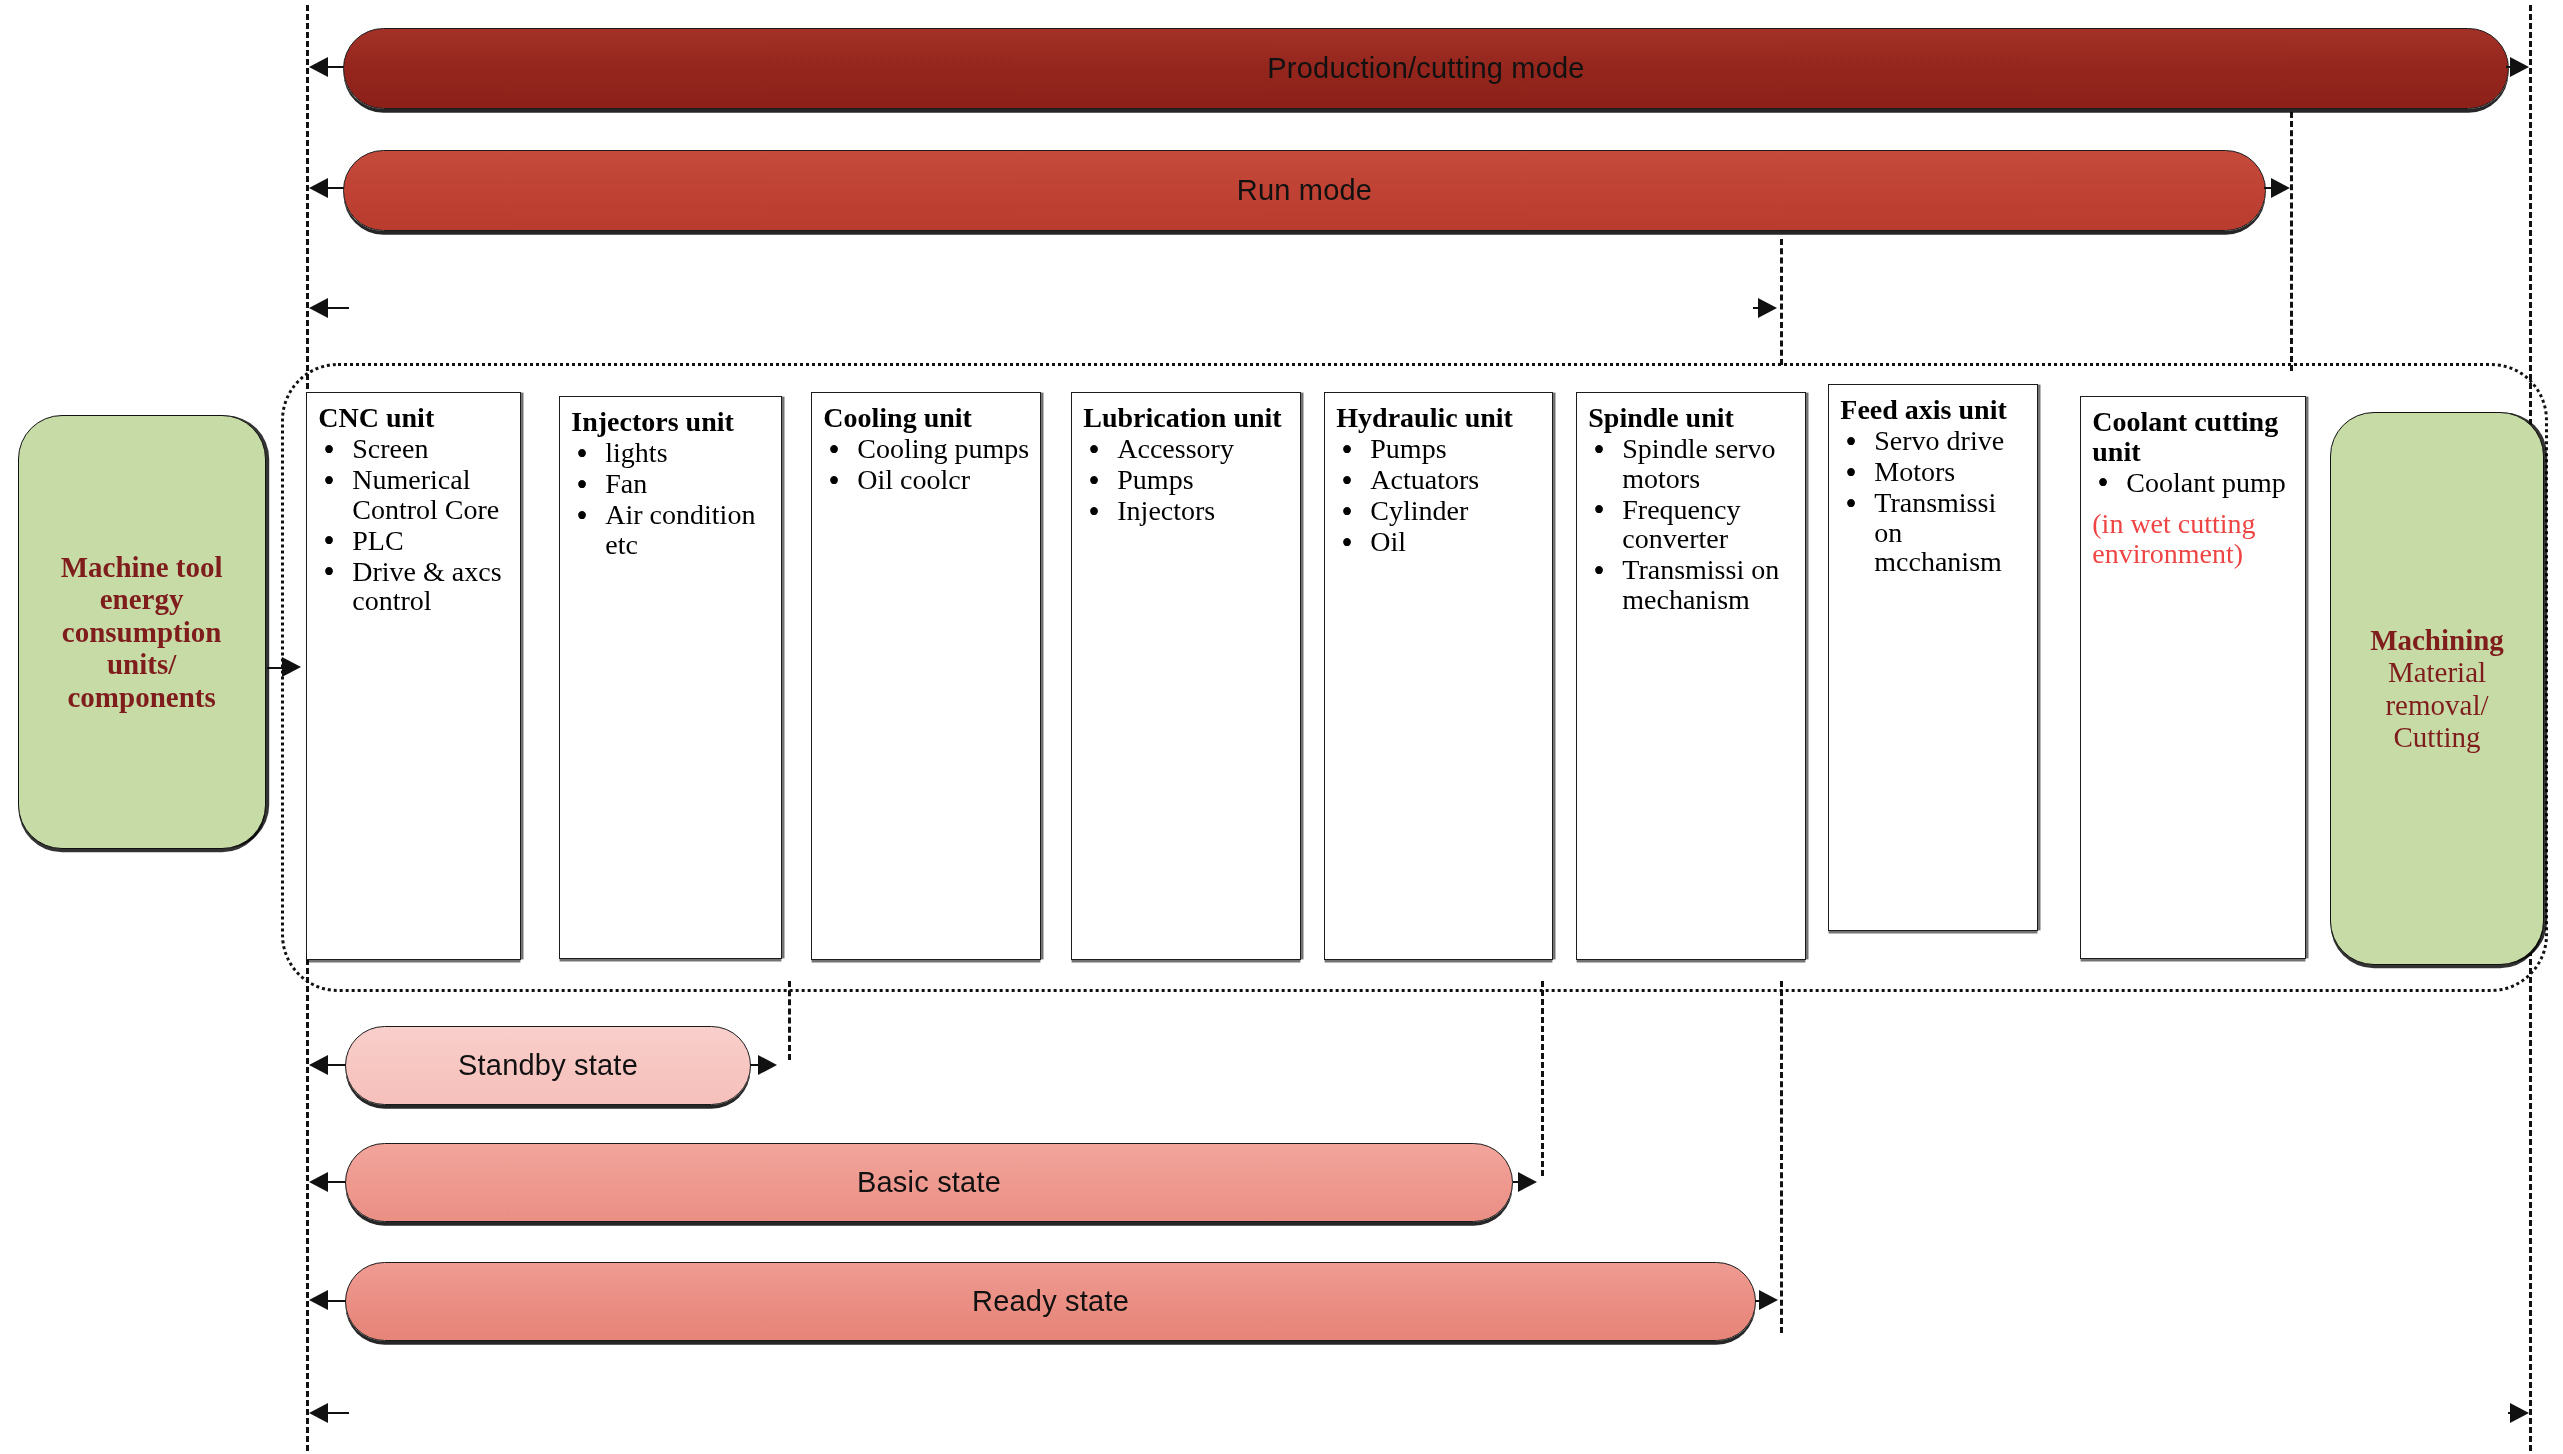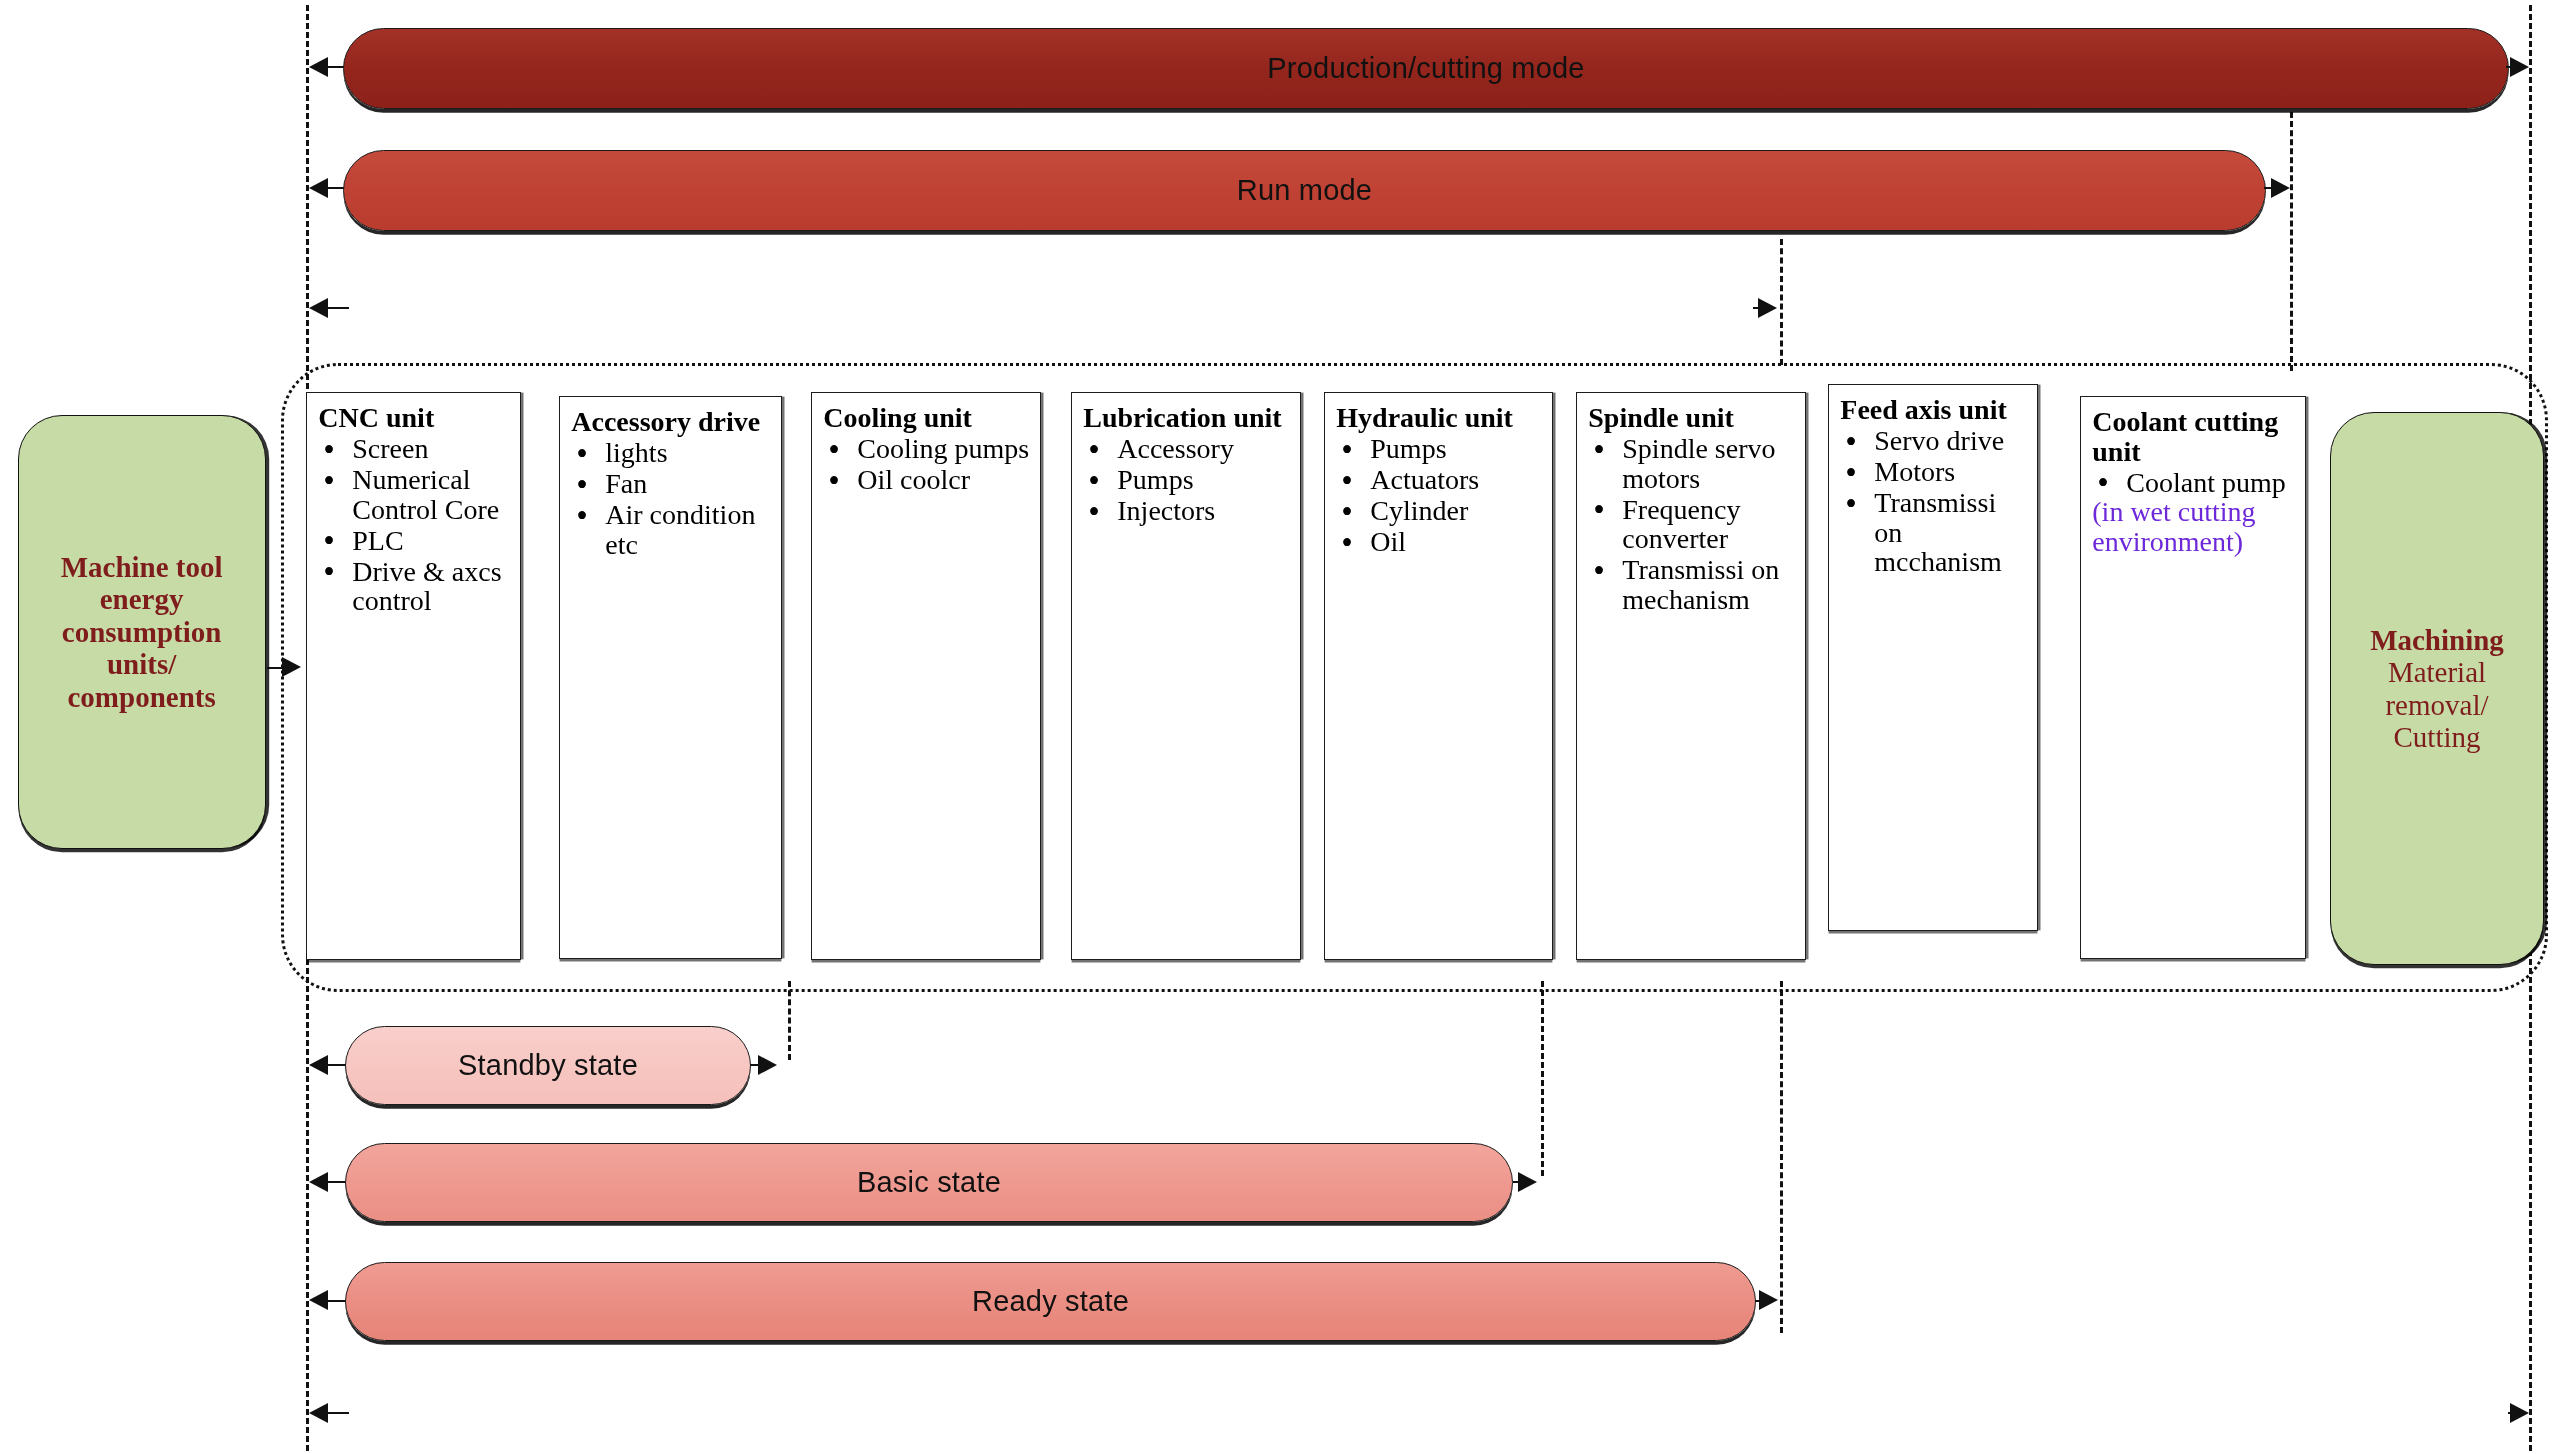--- a/index.html
+++ b/index.html
@@ -79,21 +79,21 @@
     color:#000;
     padding-left:34px;
     margin-top:1.3px;
   }
   .unit li::before{
     content:"\2022";
     position:absolute;left:5px;top:-1.3px;
     font-size:33px;line-height:1.06;
   }
   .unit .note{
-    font-size:28px;line-height:1.06;color:#6d28d9;margin-top:0;
+    font-size:28px;line-height:1.06;color:#ef4444;margin-top:12px;
   }
 
   
   .greenbox{
     position:absolute;
     background:#c7dba6;
     border:1.9px solid #111;
     border-radius:44px;
     box-shadow:3.8px 0 0 -0.6px rgba(0,0,0,.8), 0 3.8px 0 -0.6px rgba(0,0,0,.8);
     display:flex;flex-direction:column;align-items:center;justify-content:center;
@@ -155,21 +155,21 @@
     <div class="utitle">CNC unit</div>
     <ul>
       <li>Screen</li>
       <li>Numerical Control Core</li>
       <li>PLC</li>
       <li>Drive &amp; axcs control</li>
     </ul>
   </div>
 
   <div class="unit" style="left:559px; top:396px; width:223px; height:563px;">
-    <div class="utitle">Accessory drive</div>
+    <div class="utitle">Injectors unit</div>
     <ul>
       <li>lights</li>
       <li>Fan</li>
       <li>Air condition etc</li>
     </ul>
   </div>
 
   <div class="unit" style="left:811px; top:392px; width:230px; height:568px;">
     <div class="utitle">Cooling unit</div>
     <ul>

